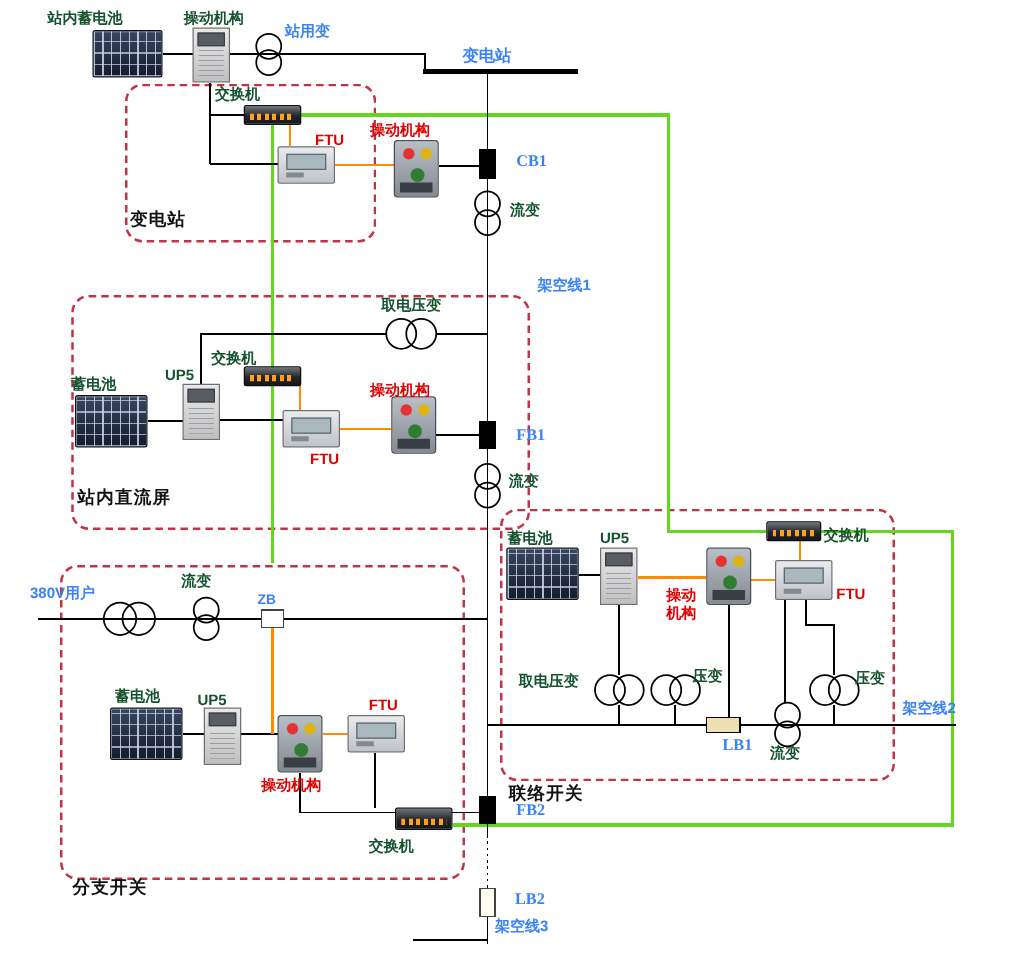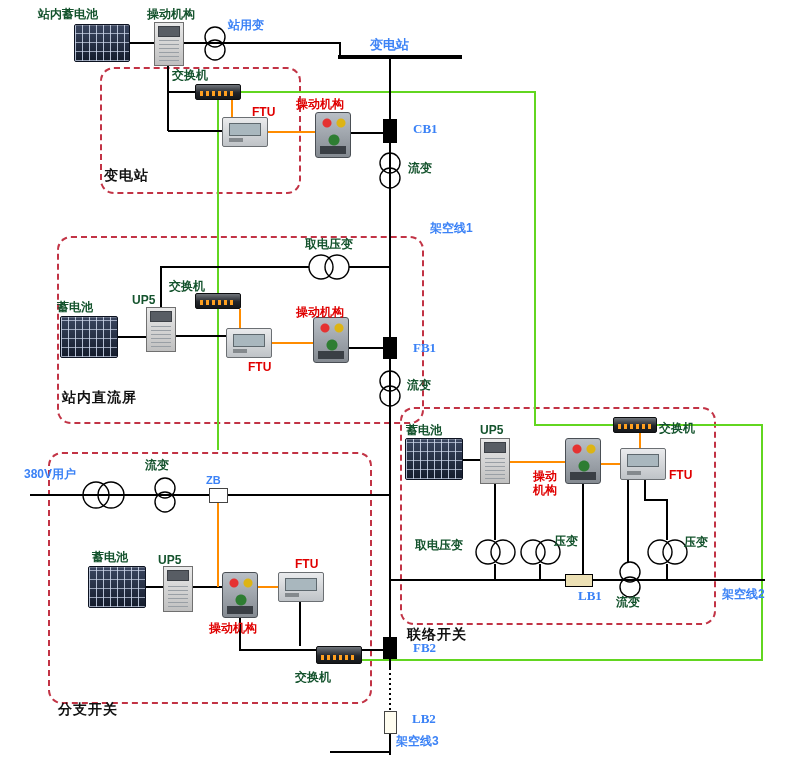--- a/index.html
+++ b/index.html
@@ -162,17 +162,17 @@
   <div class="lbl red wrap2" style="left:533px;top:470px">操动机构</div>
   <div class="lbl red" style="left:669px;top:469px">FTU</div>
   <div class="lbl blue" style="left:415px;top:539px">取电压变</div>
   <div class="lbl blue" style="left:554px;top:535px">压变</div>
   <div class="lbl blue" style="left:684px;top:536px">压变</div>
   <div class="lbl blue" style="left:616px;top:596px">流变</div>
   <div class="lbl code" style="left:566px;top:589px">LB1</div>
   <div class="lbl area" style="left:407px;top:626px">联络开关</div>
 
   <div class="lbl code" style="left:401px;top:641px">FB2</div>
-  <div class="lbl" style="left:722px;top:588px">架空线2</div>
+  <div class="lbl" style="left:722px;top:560px">架空线2</div>
   <div class="lbl code" style="left:400px;top:712px">LB2</div>
   <div class="lbl" style="left:396px;top:735px">架空线3</div>
 
 </div>
 
 </body></html>

